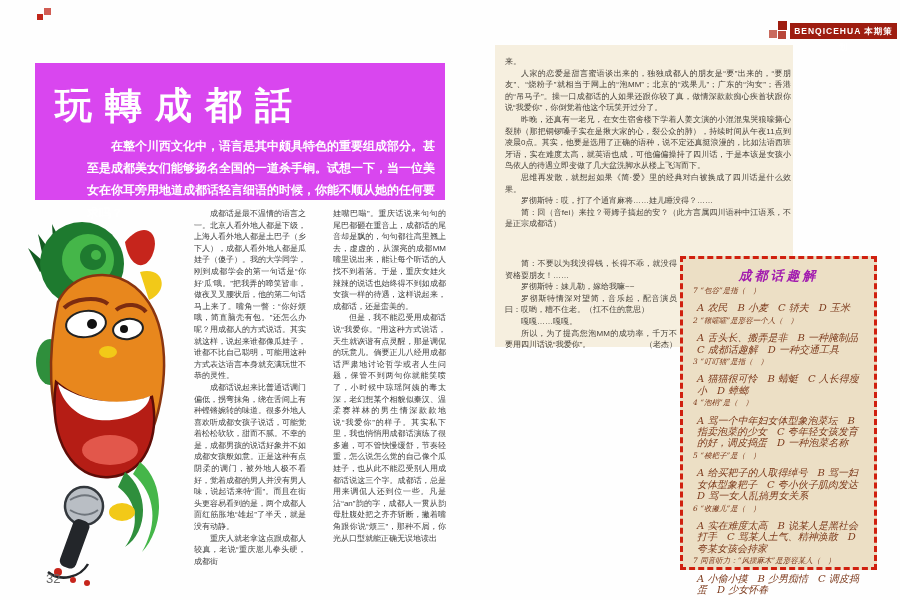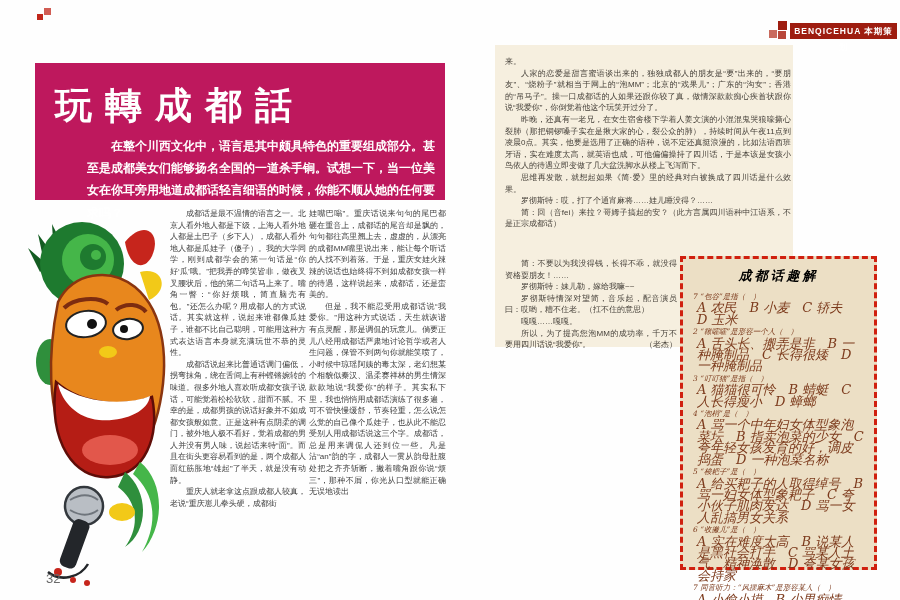--- a/index.html
+++ b/index.html
@@ -7,31 +7,31 @@
     font-family:"Liberation Sans","DejaVu Sans",sans-serif; }
   .spread { position:relative; width:900px; height:600px; background:#fefefe; }
 
   
   .corner-mark { position:absolute; left:37px; top:8px; width:14px; height:12px; }
   .corner-mark i { position:absolute; background:#c1271b; }
   .corner-mark i.a { left:0; top:6px; width:6px; height:6px; }
   .corner-mark i.b { left:7px; top:0; width:7px; height:7px; opacity:.75; }
 
   .title-box { position:absolute; left:35px; top:63px; width:410px; height:137px;
-    background:#be185d; color:#ffffff; }
+    background:#d946ef; color:#ffffff; }
   .main-title { position:absolute; left:20px; top:18px; font-size:37px; font-weight:bold;
     letter-spacing:13px; font-family:"Liberation Sans",sans-serif; }
   .intro { position:absolute; left:52px; top:72px; width:348px; font-size:12px;
     font-weight:bold; line-height:1.85; text-align:justify; text-indent:2em; }
 
   .illu { position:absolute; left:28px; top:210px; width:142px; height:378px; }
 
   .col { position:absolute; font-size:8px; line-height:11.6px; color:#3d3d3d;
     text-align:justify; }
-  .col p { text-indent:2em; }
+  .col p { text-indent:2em;margin-left:24px; }
   .col1 { left:170px; top:208px; width:136px; }
   .col2 { left:309px; top:208px; width:137px; }
 
   .pageno { position:absolute; font-size:13px; color:#6a6a6a; }
   .pn-left { left:46px; top:571px; }
   .pn-right { left:852px; top:574px;margin-top:48px; }
 
   
   .cream-panel { position:absolute; left:495px; top:45px; width:298px; height:302px;
     background:#f6efdf; }
@@ -48,25 +48,25 @@
     text-align:justify; }
   .rtext p { text-indent:2em; }
   .rtext p.noindent { text-indent:0; }
   .rfull { left:505px; top:56px; width:286px; }
   .rnarrow { left:505px; top:258px; width:172px; }
   .author { float:right; text-indent:0;font-family:Liberation Serif, serif; }
 
   .quiz-box { position:absolute; left:680px; top:256px; width:197px; height:314px;
     border:3px dashed #d0200f; background:#ecdfc5; padding:8px 10px 6px 10px;
     font-family:"DejaVu Serif","Liberation Serif",serif; color:#7c3a1c; }
-  .quiz-title { text-align:center; font-size:13px; font-weight:bold; color:#000000;
-    letter-spacing:3px; font-style:italic; margin-bottom:6px; }
+  .quiz-title { text-align:center; font-size:13px; font-weight:bold; color:#a21caf;
+    letter-spacing:3px; font-style:italic; margin-bottom:0; }
   .q-item { margin-bottom:1px; }
   .q-item .q { font-size:7.5px; line-height:11.4px; font-style:italic; }
-  .q-item .opts { font-size:13px; line-height:11.4px; font-style:italic; padding-left:4px; }
+  .q-item .opts { font-size:10px; line-height:11.4px; font-style:italic; padding-left:4px;margin-top:6px; }
   .quiz-footer { font-size:7.5px; line-height:12px; font-style:italic; padding-left:4px;
     margin-top:19px; }
 </style>
 </head>
 <body>
 
 <div class="spread">
 
   <div class="corner-mark">
       <i class="a"></i>
@@ -151,21 +151,21 @@
   </div>
 
   <div class="quiz-box">
     <div class="quiz-title">成都话趣解</div>
     <div class="q-item">
       <div class="q">7 “包谷”是指（　）</div>
       <div class="opts">A 农民　B 小麦　C 轿夫　D 玉米</div>
     </div>
     <div class="q-item">
       <div class="q">2 “鞦嚯嚯”是形容一个人（　）</div>
-      <div class="opts">A 舌头长、搬弄是非　B 一种腌制品　C 长得很矮　D 一种腌制品</div>
+      <div class="opts">A 舌头长、搬弄是非　B 一种腌制品　C 成都话趣解　D 一种交通工具</div>
     </div>
     <div class="q-item">
       <div class="q">3 “叮叮猫”是指（　）</div>
       <div class="opts">A 猫猫很可怜　B 蜻蜓　C 人长得瘦小　D 蟑螂</div>
     </div>
     <div class="q-item">
       <div class="q">4 “泡梢”是（　）</div>
       <div class="opts">A 骂一个中年妇女体型象泡菜坛　B 指卖泡菜的少女　C 夸年轻女孩发育的好，调皮捣蛋　D 一种泡菜名称</div>
     </div>
     <div class="q-item">

